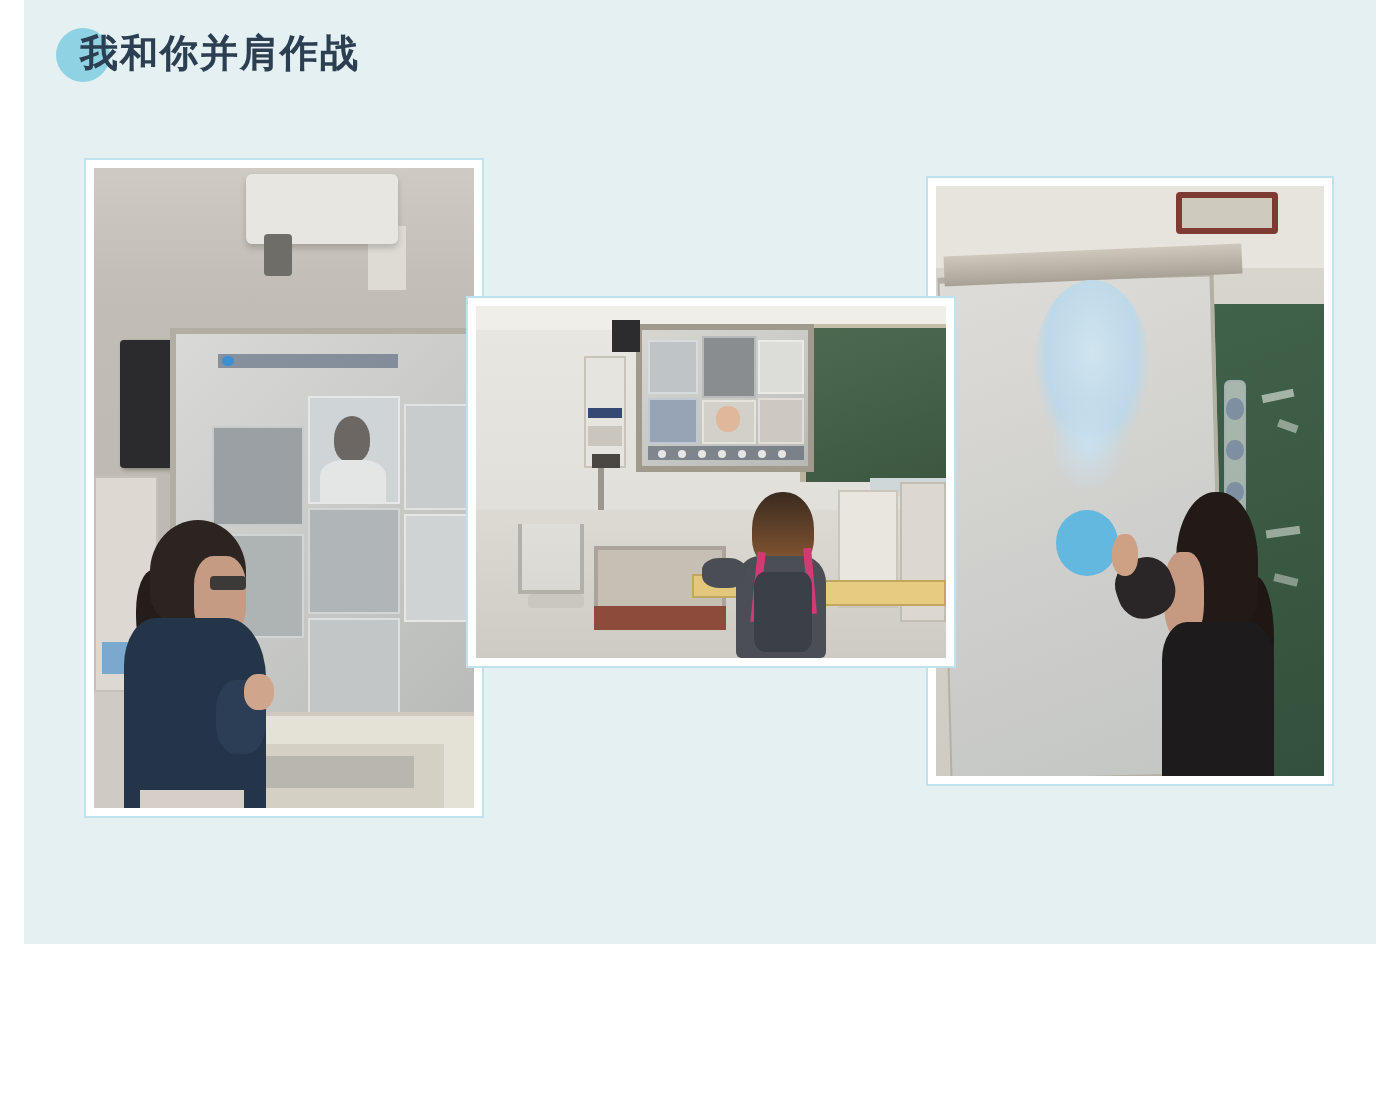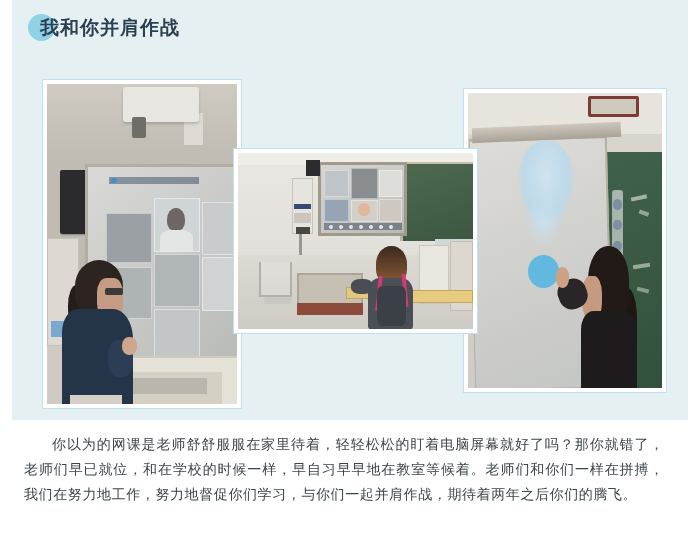--- a/index.html
+++ b/index.html
@@ -17,21 +17,21 @@
     height: 558px;
     background: #ffffff;
   }
 
   
   #panel {
     position: absolute;
     left: 12px;
     top: 0;
     width: 676px;
-    height: 420px;
+    height: 472px;
     background: #e4f0f1;
   }
 
   
   #title-block {
     position: absolute;
     left: 8px;
     top: 10px;
     height: 40px;
     width: 400px;
@@ -587,16 +587,15 @@
           <div class="p2-st-hair"></div>
           <div class="p2-st-body"></div>
           <div class="p2-st-strap"></div>
           <div class="p2-st-strap2"></div>
           <div class="p2-st-bag"></div>
           <div class="p2-st-arm"></div>
         </div>
       </div>
     </div>
 
-    <div id="paragraph">你以为的网课是老师舒舒服服在家里待着，轻轻松松的盯着电脑屏幕就好了吗？那你就错了，老师们早已就位，和在学校的时候一样，早自习早早地在教室等候着。老师们和你们一样在拼搏，我们在努力地工作，努力地督促你们学习，与你们一起并肩作战，期待着两年之后你们的腾飞。</div>
 
   </div>
 </div>
 
 </body></html>

